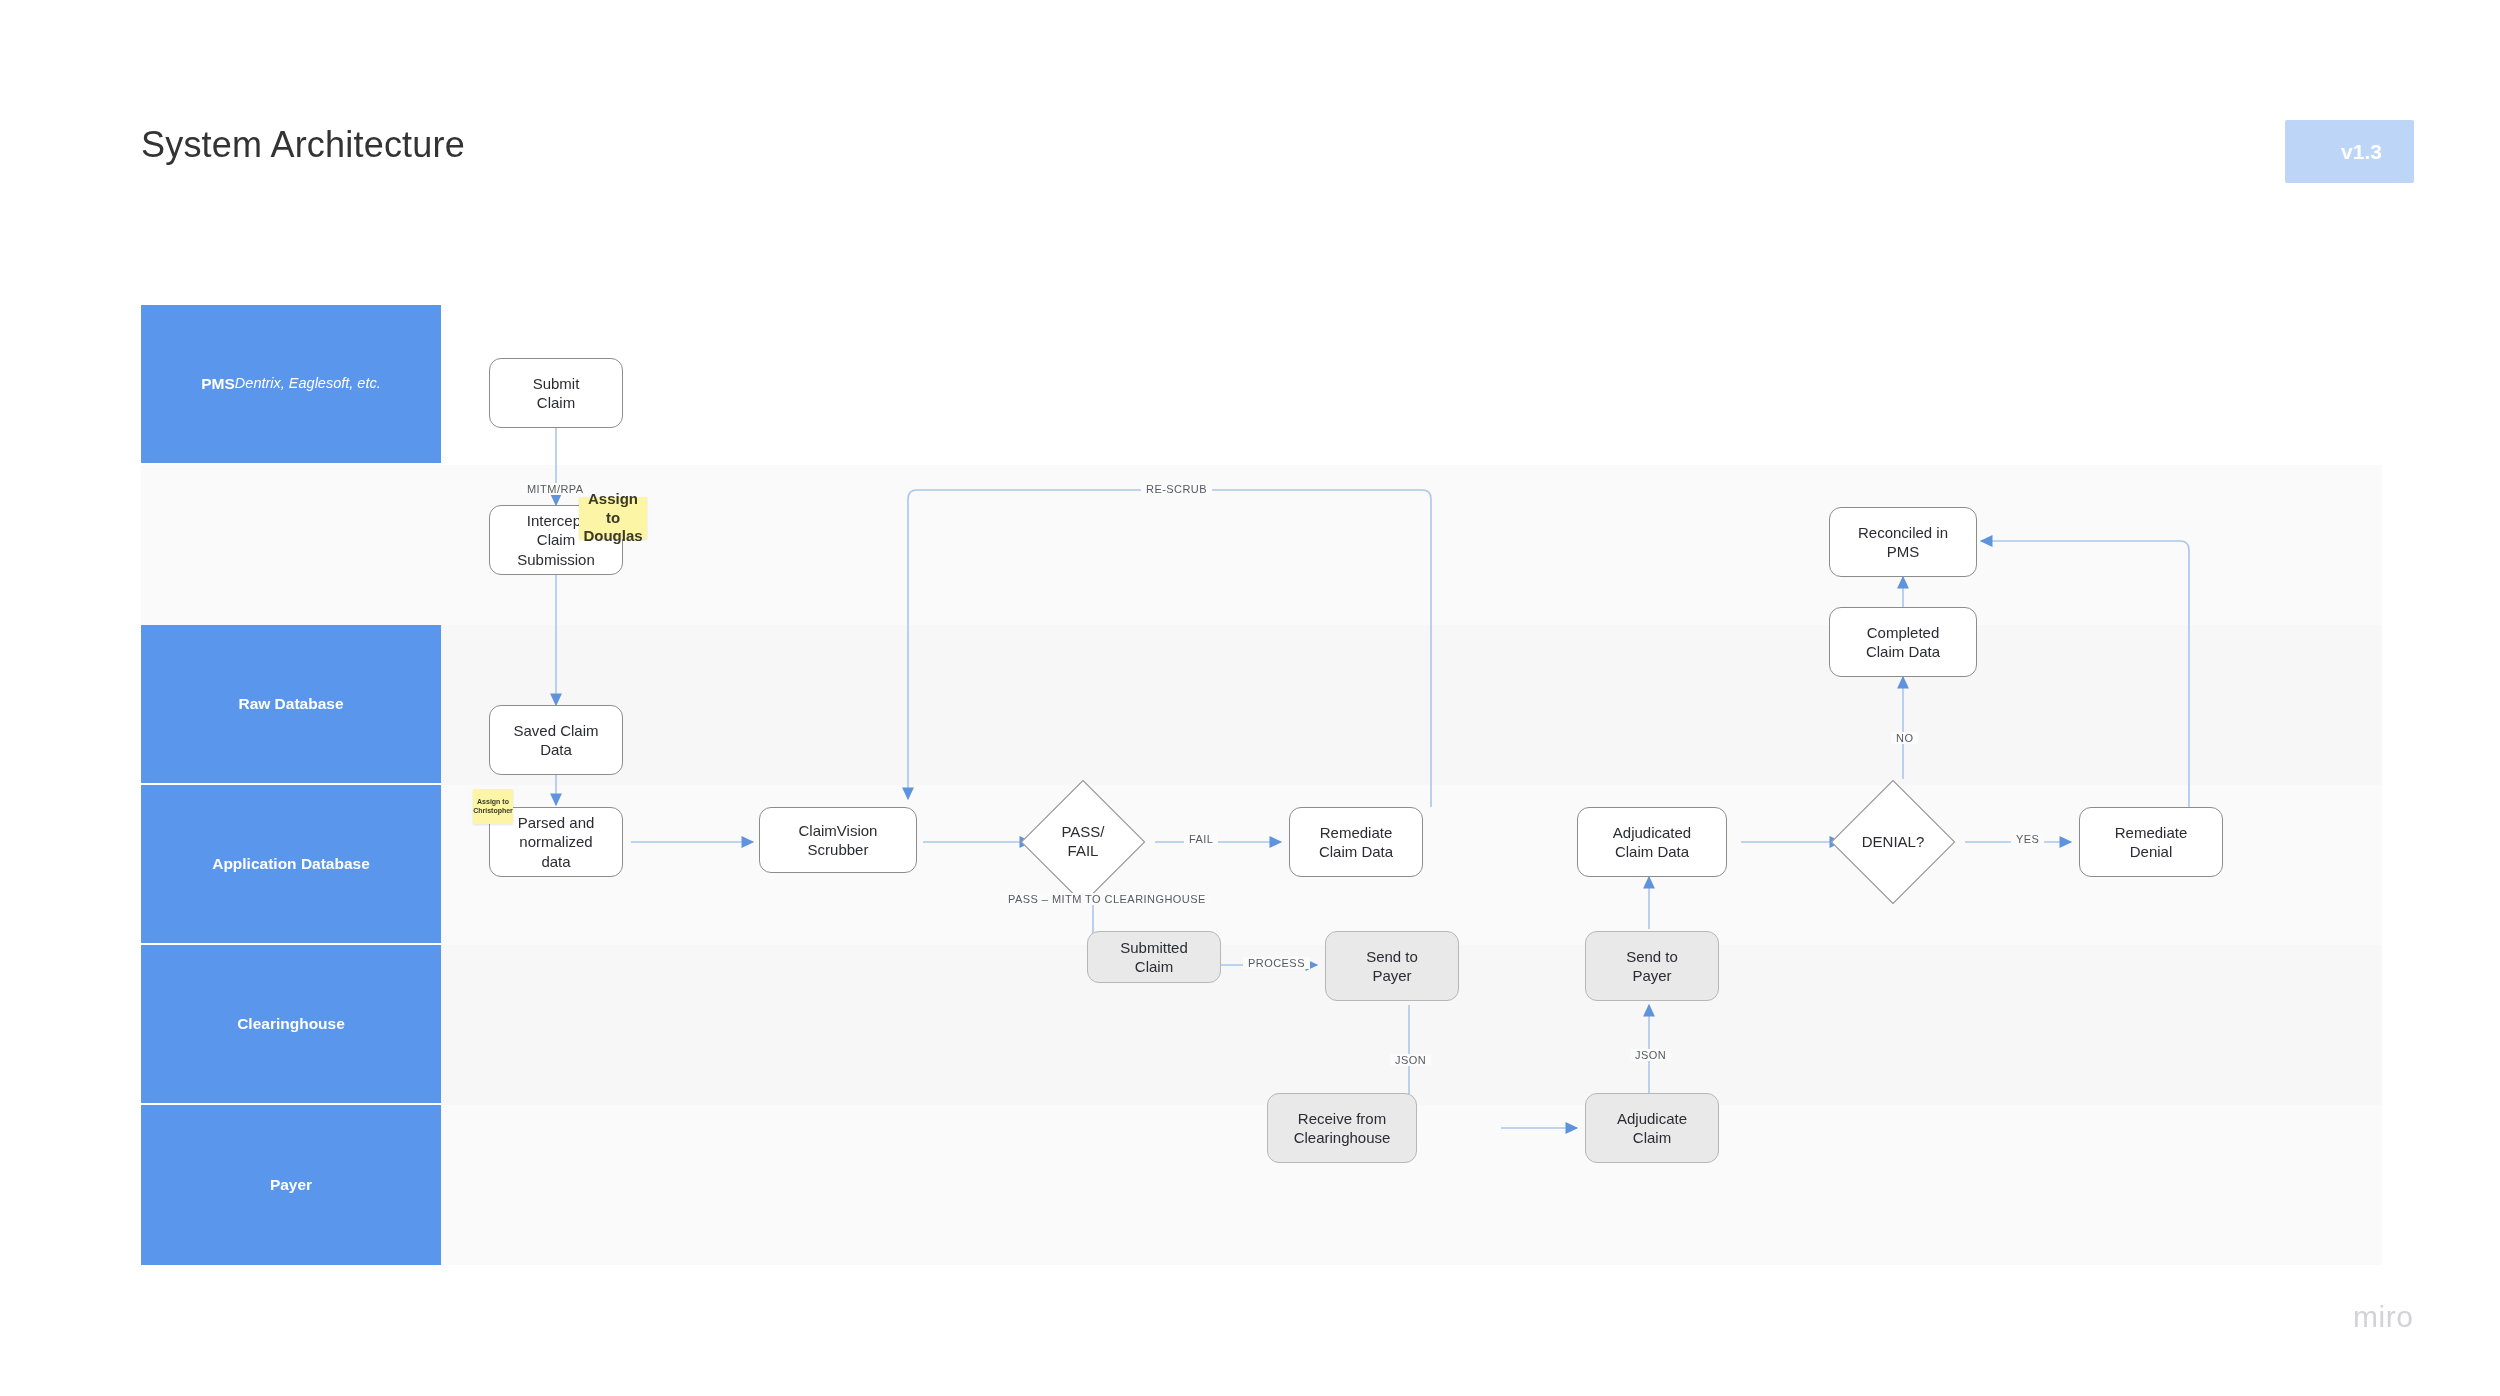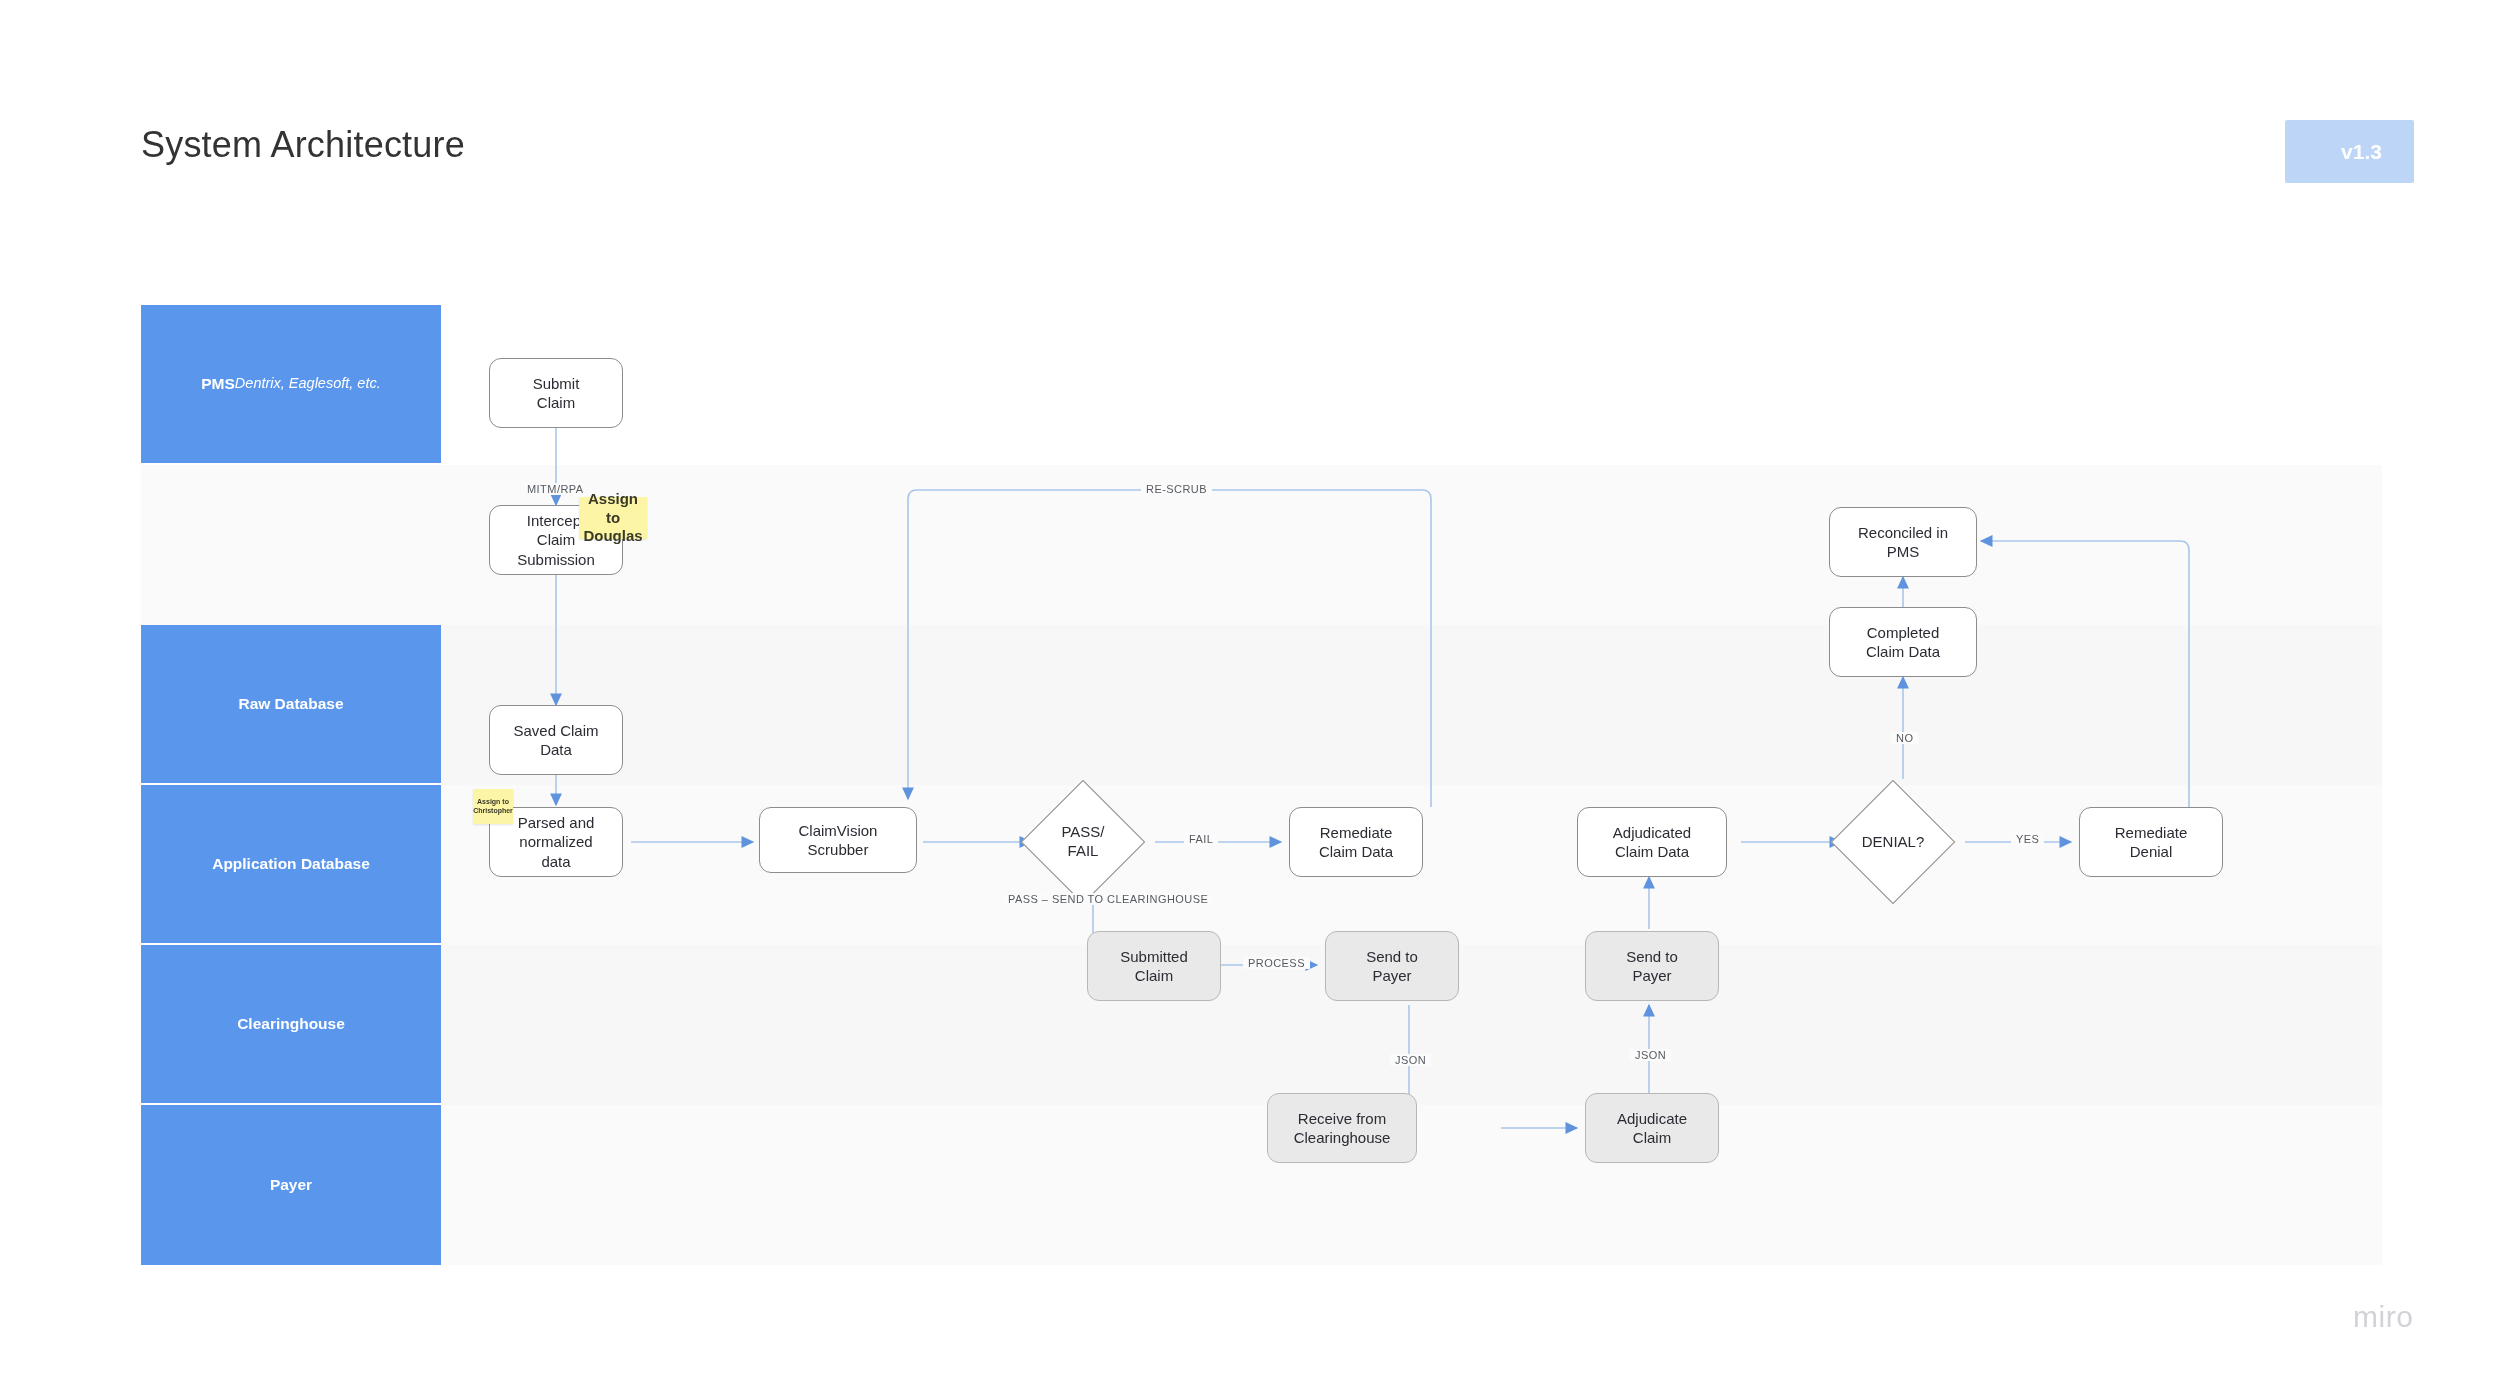--- a/index.html
+++ b/index.html
@@ -148,21 +148,21 @@
   <div class="diamond" style="left:898px;top:493px;width:88px;height:88px">
     <div class="shape"></div>
     <div class="dlabel">
         <span style="white-space:pre-line">PASS/
 FAIL</span>
       </div>
   </div>
 
   <div class="node" style="left:1148px;top:502px;width:134px;height:70px">Remediate Claim Data</div>
 
-  <div class="node gray" style="left:946px;top:626px;width:134px;height:70px">Submitted Claim</div>
+  <div class="node gray" style="left:946px;top:626px;width:134px;height:52px">Submitted Claim</div>
 
   <div class="node gray" style="left:1184px;top:626px;width:134px;height:70px">Send to Payer</div>
 
   <div class="node gray" style="left:1126px;top:788px;width:150px;height:70px">Receive from Clearinghouse</div>
 
   <div class="node gray" style="left:1444px;top:788px;width:134px;height:70px">Adjudicate Claim</div>
 
   <div class="node gray" style="left:1444px;top:626px;width:134px;height:70px">Send to Payer</div>
 
   <div class="node" style="left:1436px;top:502px;width:150px;height:70px">Adjudicated Claim Data</div>
@@ -181,21 +181,21 @@
   <div class="sticky" style="left:438px;top:192px;width:68px;height:42px;font-size:15px;font-weight:700;">Assign to Douglas</div>
 
   <div class="sticky" style="left:332px;top:484px;width:40px;height:35px;font-size:7px;font-weight:700;">Assign to Christopher</div>
 
   <div class="edge-label" style="left:381px;top:178px">MITM/RPA</div>
 
   <div class="edge-label" style="left:1000px;top:178px">RE-SCRUB</div>
 
   <div class="edge-label" style="left:1043px;top:528px">FAIL</div>
 
-  <div class="edge-label" style="left:862px;top:588px">PASS – SEND TO CLEARINGHOUSE</div>
+  <div class="edge-label" style="left:862px;top:588px">PASS – MITM TO CLEARINGHOUSE</div>
 
   <div class="edge-label" style="left:1102px;top:652px">PROCESS</div>
 
   <div class="edge-label" style="left:1249px;top:749px">JSON</div>
 
   <div class="edge-label" style="left:1489px;top:744px">JSON</div>
 
   <div class="edge-label" style="left:1750px;top:427px">NO</div>
 
   <div class="edge-label" style="left:1870px;top:528px">YES</div>

